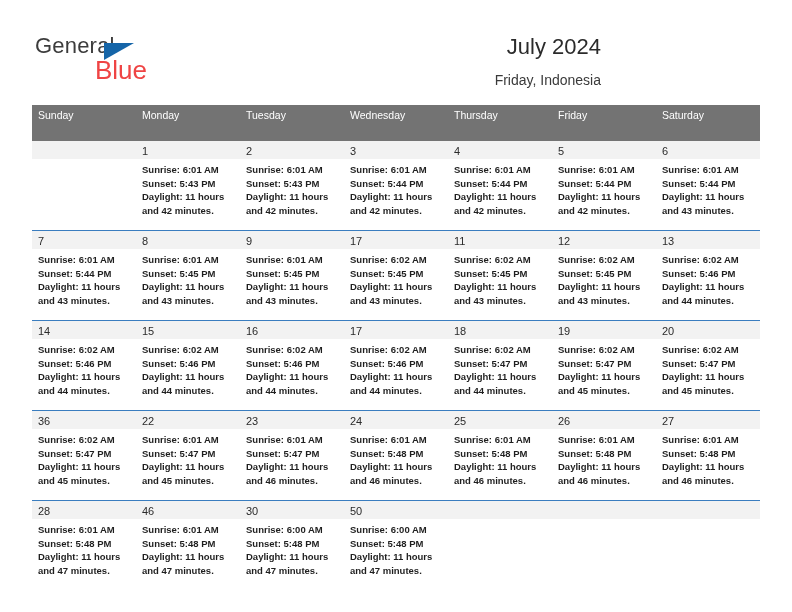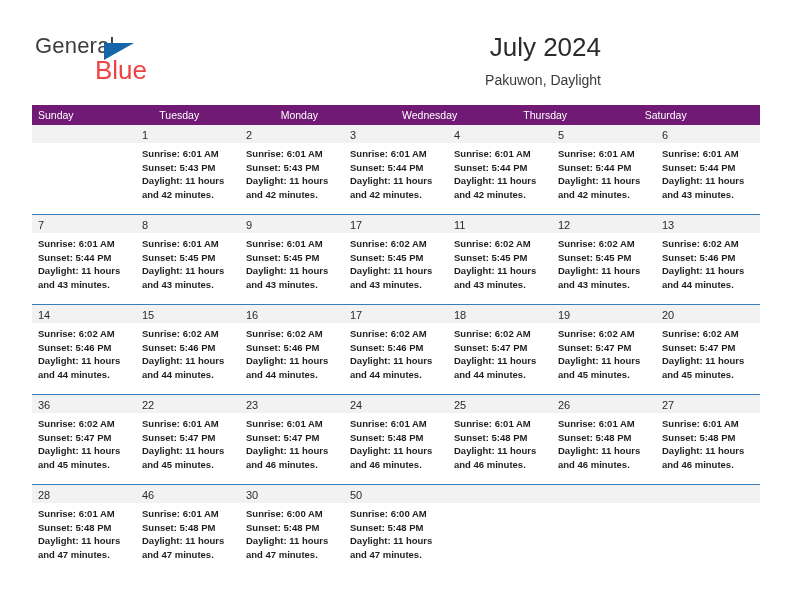--- a/index.html
+++ b/index.html
@@ -63,21 +63,21 @@
     color: #ef4444;
     font-family: "Liberation Sans", sans-serif;
   }
   .title-block {
     position: absolute;
     right: 35px;
     top: 30px;
     text-align: right;
   }
   .cal-title {
-    font-size: 26px;
+    font-size: 22px;
     color: #2b2b2b;
     line-height: 34px;
     white-space: nowrap;
   }
   .cal-sub {
     font-size: 14px;
     color: #3a3a3a;
     line-height: 20px;
     margin-top: 6px;
     white-space: nowrap;
@@ -85,22 +85,22 @@
 
   
   .calendar {
     position: absolute;
     left: 32px;
     top: 105px;
     width: 728px;
   }
   .weekdays {
     display: flex;
-    background: #701a75;
-    height: 20px;
+    background: #737373;
+    height: 36px;
   }
   .weekday {
     flex: 1 1 0;
     color: #ffffff;
     font-size: 10.5px;
     line-height: 20px;
     padding-left: 6px;
     box-sizing: border-box;
     white-space: nowrap;
   }
@@ -153,33 +153,34 @@
   <div class="top">
 
     <div class="brand">
       <span class="brand-general">General</span>
       <span class="brand-tri"></span>
       <span class="brand-blue">Blue</span>
     </div>
 
     <div class="title-block">
       <div class="cal-title">July 2024</div>
-      <div class="cal-sub">Pakuwon, Daylight</div>
+      <div class="cal-sub">Friday, Indonesia</div>
     </div>
 
   </div>
 
   <div class="calendar">
 
     <div class="weekdays">
       <div class="weekday">Sunday</div>
+      <div class="weekday">Monday</div>
       <div class="weekday">Tuesday</div>
-      <div class="weekday">Monday</div>
       <div class="weekday">Wednesday</div>
       <div class="weekday">Thursday</div>
+      <div class="weekday">Friday</div>
       <div class="weekday">Saturday</div>
     </div>
 
     <div id="weeks-container">
         <div class="week">
           <div class="daycell empty">
             <div class="daynum-band"><span class="daynum"></span></div>
             <div class="details"></div>
           </div>
           <div class="daycell">

